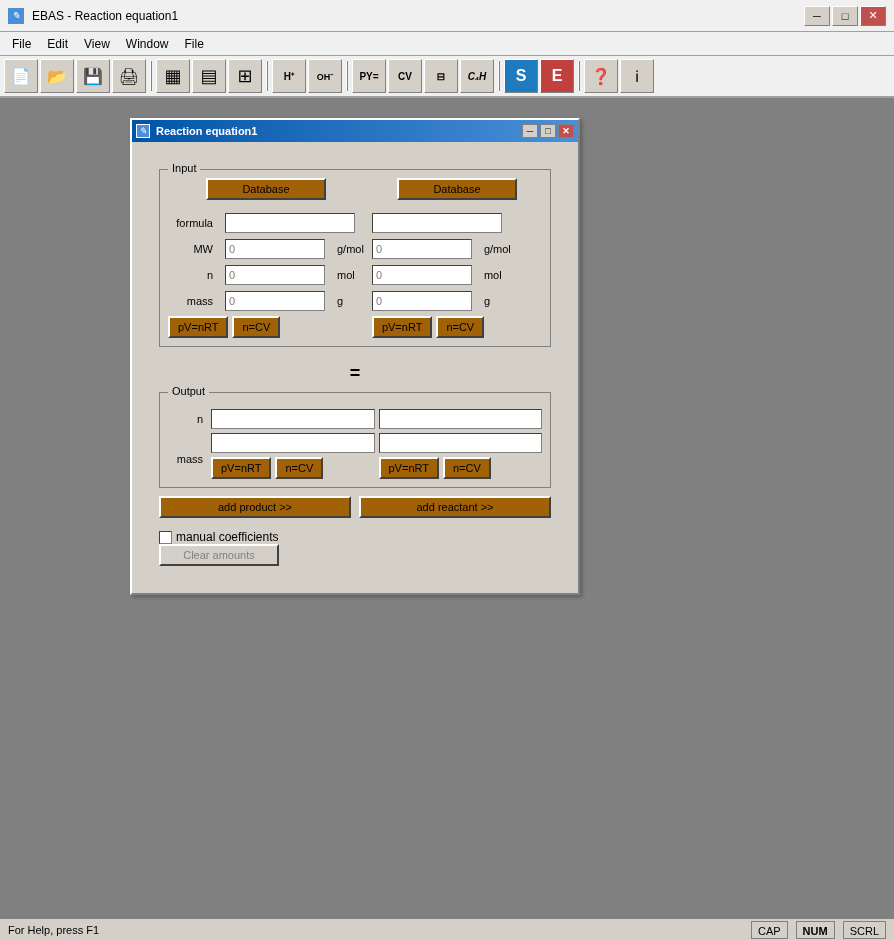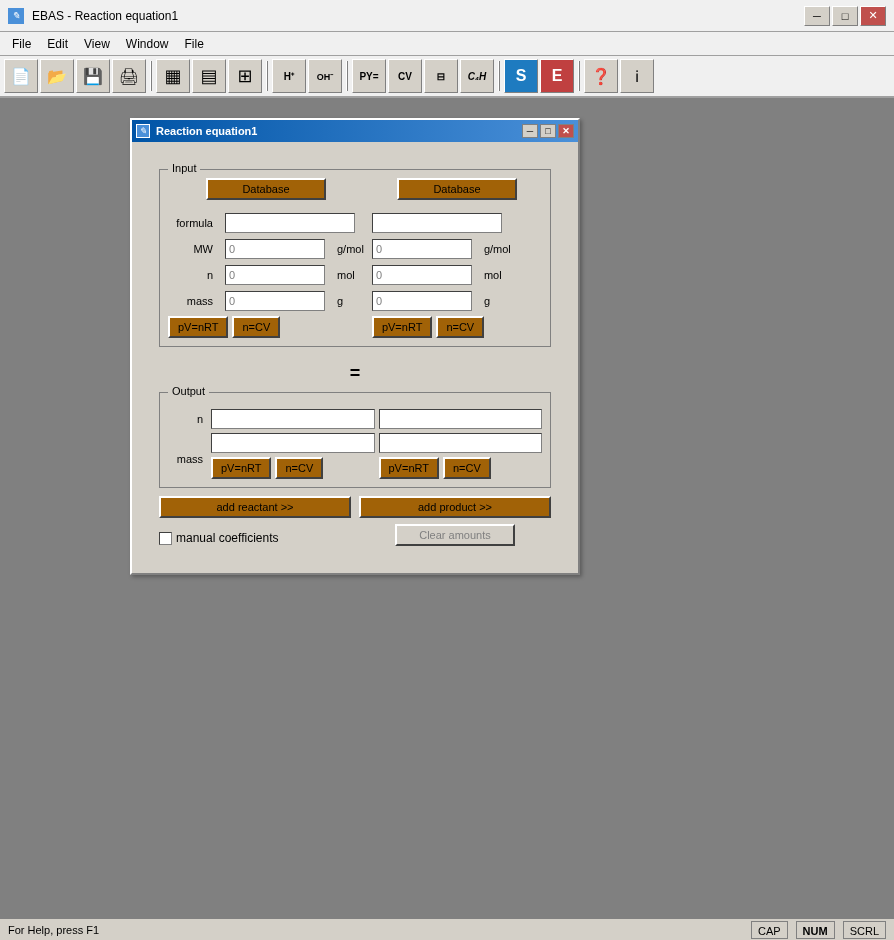--- a/index.html
+++ b/index.html
@@ -553,30 +553,30 @@
               <div class="btn-row">
                 <button class="win-btn">pV=nRT</button>
                 <button class="win-btn">n=CV</button>
               </div>
             </div>
           </div>
         </div>
       </div>
 
       <div class="bottom-btns">
+        <button class="win-btn" style="text-align:center;">add product &gt;&gt;</button>
         <button class="win-btn" style="text-align:center;">add reactant &gt;&gt;</button>
-        <button class="win-btn" style="text-align:center;">add product &gt;&gt;</button>
-      </div>
-
-      <div style="display:grid; grid-template-columns:1fr 1fr; gap:8px; margin-top:6px;">
+      </div>
+
+      <div style="display:grid; grid-template-columns:1fr; margin-top:6px;">
         <div class="checkbox-row">
           <div class="win-checkbox"></div>
           <span>manual coefficients</span>
         </div>
-        <div style="display:flex; justify-content:center;">
+        <div style="display:flex; justify-content:flex-start;">
           <button class="win-btn" style="width:120px; color:#808080; background:#d4d0c8;">Clear amounts</button>
         </div>
       </div>
 
     </div>
   </div>
 
 </div>
 
 <div class="status-bar">

